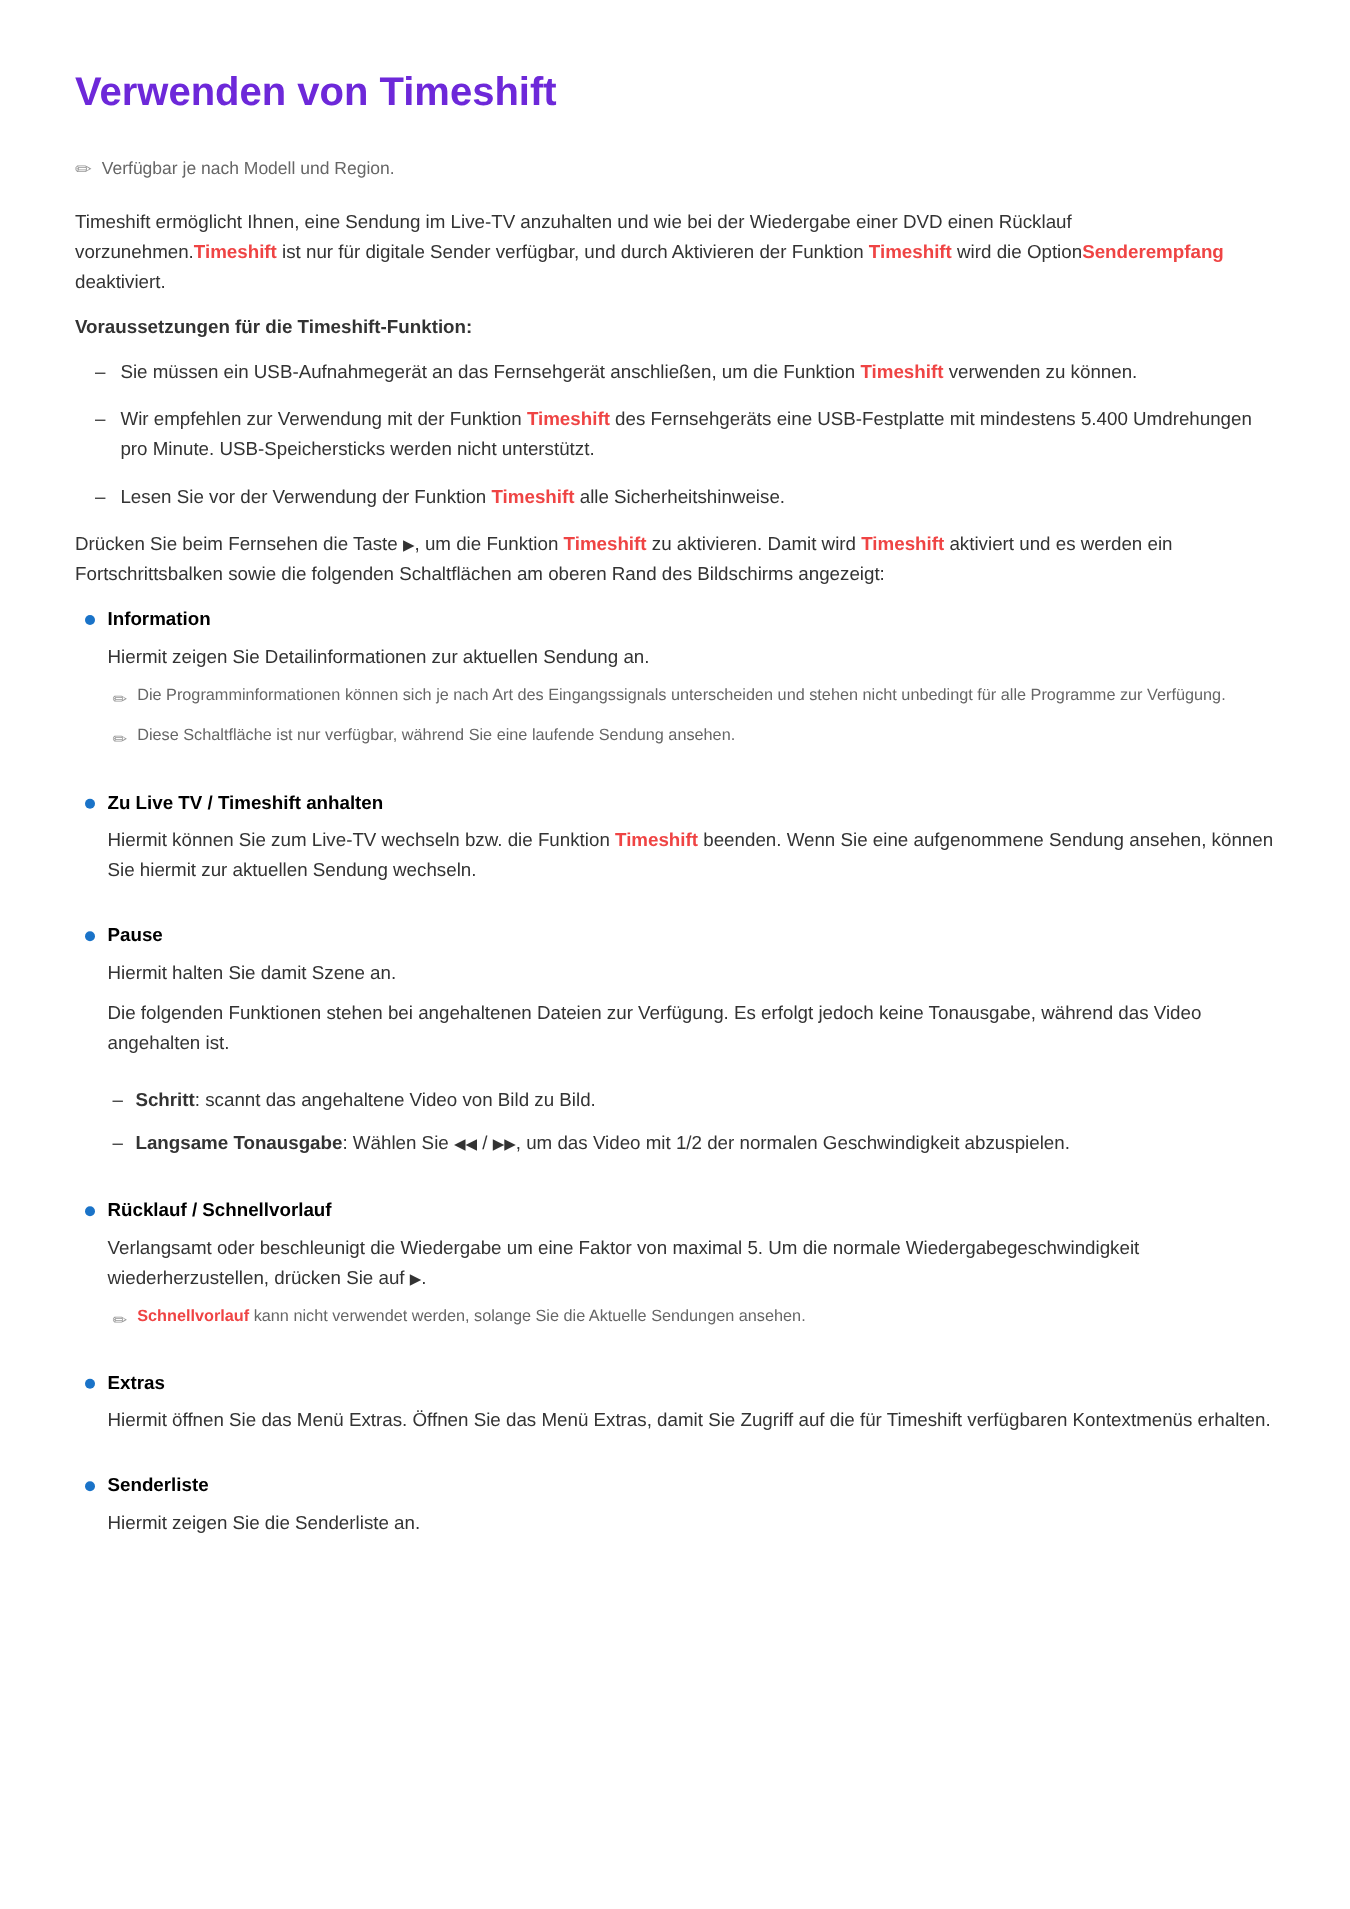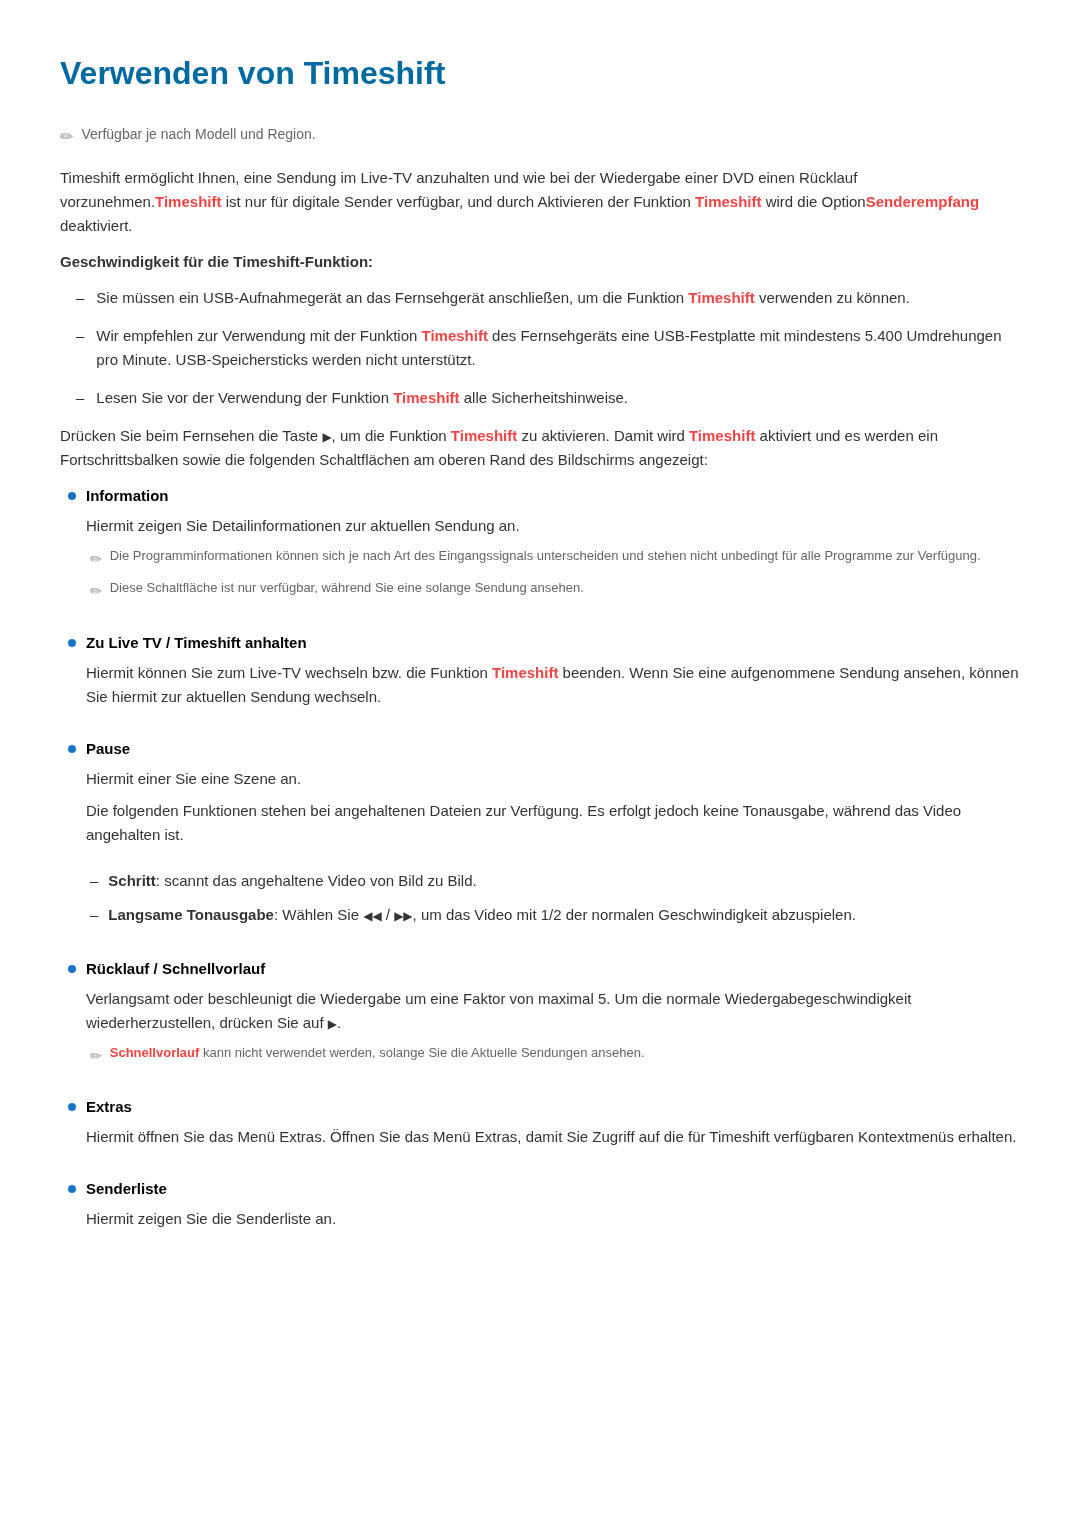--- a/index.html
+++ b/index.html
@@ -14,21 +14,21 @@
       line-height: 1.6;
       color: #333;
       background: #fff;
       padding: 48px 60px;
       max-width: 1080px;
     }
 
     h1 {
       font-size: 32px;
       font-weight: 700;
-      color: #0369a1;
+      color: #6d28d9;
       margin-bottom: 24px;
     }
 
     .note-item {
       display: flex;
       align-items: flex-start;
       gap: 8px;
       color: #666;
       font-size: 14px;
       margin-bottom: 16px;
@@ -177,21 +177,21 @@
 
 <div class="note-item">
   <span class="pencil-icon">✏</span>
   <span>Verfügbar je nach Modell und Region.</span>
 </div>
 
 <p>
   <span>Timeshift ermöglicht Ihnen, eine Sendung im Live-TV anzuhalten und wie bei der Wiedergabe einer DVD einen Rücklauf vorzunehmen.</span><span class="blue">Timeshift</span><span> ist nur für digitale Sender verfügbar, und durch Aktivieren der Funktion </span><span class="blue">Timeshift</span><span> wird die Option</span><span class="blue">Senderempfang</span><span> deaktiviert.</span>
 </p>
 
-<p class="section-heading">Geschwindigkeit für die Timeshift-Funktion:</p>
+<p class="section-heading">Voraussetzungen für die Timeshift-Funktion:</p>
 
 <ul class="bullet-list">
   <li>
     <span class="li-text">
       <span>Sie müssen ein USB-Aufnahmegerät an das Fernsehgerät anschließen, um die Funktion </span><span class="blue">Timeshift</span><span> verwenden zu können.</span>
     </span>
   </li>
   <li>
     <span class="li-text">
       <span>Wir empfehlen zur Verwendung mit der Funktion </span><span class="blue">Timeshift</span><span> des Fernsehgeräts eine USB-Festplatte mit mindestens 5.400 Umdrehungen pro Minute. USB-Speichersticks werden nicht unterstützt.</span>
@@ -214,40 +214,40 @@
     <span class="bullet-dot"></span>
     <div class="item-content">
       <div class="item-label">Information</div>
       <div class="item-body">Hiermit zeigen Sie Detailinformationen zur aktuellen Sendung an.</div>
       <div class="sub-note">
         <span class="pencil-icon">✏</span>
         <span>Die Programminformationen können sich je nach Art des Eingangssignals unterscheiden und stehen nicht unbedingt für alle Programme zur Verfügung.</span>
       </div>
       <div class="sub-note">
         <span class="pencil-icon">✏</span>
-        <span>Diese Schaltfläche ist nur verfügbar, während Sie eine solange Sendung ansehen.</span>
+        <span>Diese Schaltfläche ist nur verfügbar, während Sie eine laufende Sendung ansehen.</span>
       </div>
     </div>
   </li>
 
   <li>
     <span class="bullet-dot"></span>
     <div class="item-content">
       <div class="item-label">Zu Live TV / Timeshift anhalten</div>
       <div class="item-body">
         <span>Hiermit können Sie zum Live-TV wechseln bzw. die Funktion </span><span class="blue">Timeshift</span><span> beenden. Wenn Sie eine aufgenommene Sendung ansehen, können Sie hiermit zur aktuellen Sendung wechseln.</span>
       </div>
     </div>
   </li>
 
   <li>
     <span class="bullet-dot"></span>
     <div class="item-content">
       <div class="item-label">Pause</div>
-      <div class="item-body">Hiermit einer Sie eine Szene an.</div>
+      <div class="item-body">Hiermit halten Sie damit Szene an.</div>
       <div class="item-body">Die folgenden Funktionen stehen bei angehaltenen Dateien zur Verfügung. Es erfolgt jedoch keine Tonausgabe, während das Video angehalten ist.</div>
       <ul class="sub-dash-list">
         <li>
           <span class="li-text">
             <span class="bold">Schritt</span><span>:    scannt das angehaltene Video von Bild zu Bild.</span>
           </span>
         </li>
         <li>
           <span class="li-text">
             <span class="bold">Langsame Tonausgabe</span><span>: Wählen Sie </span><span class="rewind-icon">◀◀</span><span> / </span><span class="ff-icon">▶▶</span><span>, um das Video mit 1/2 der normalen Geschwindigkeit abzuspielen.</span>

